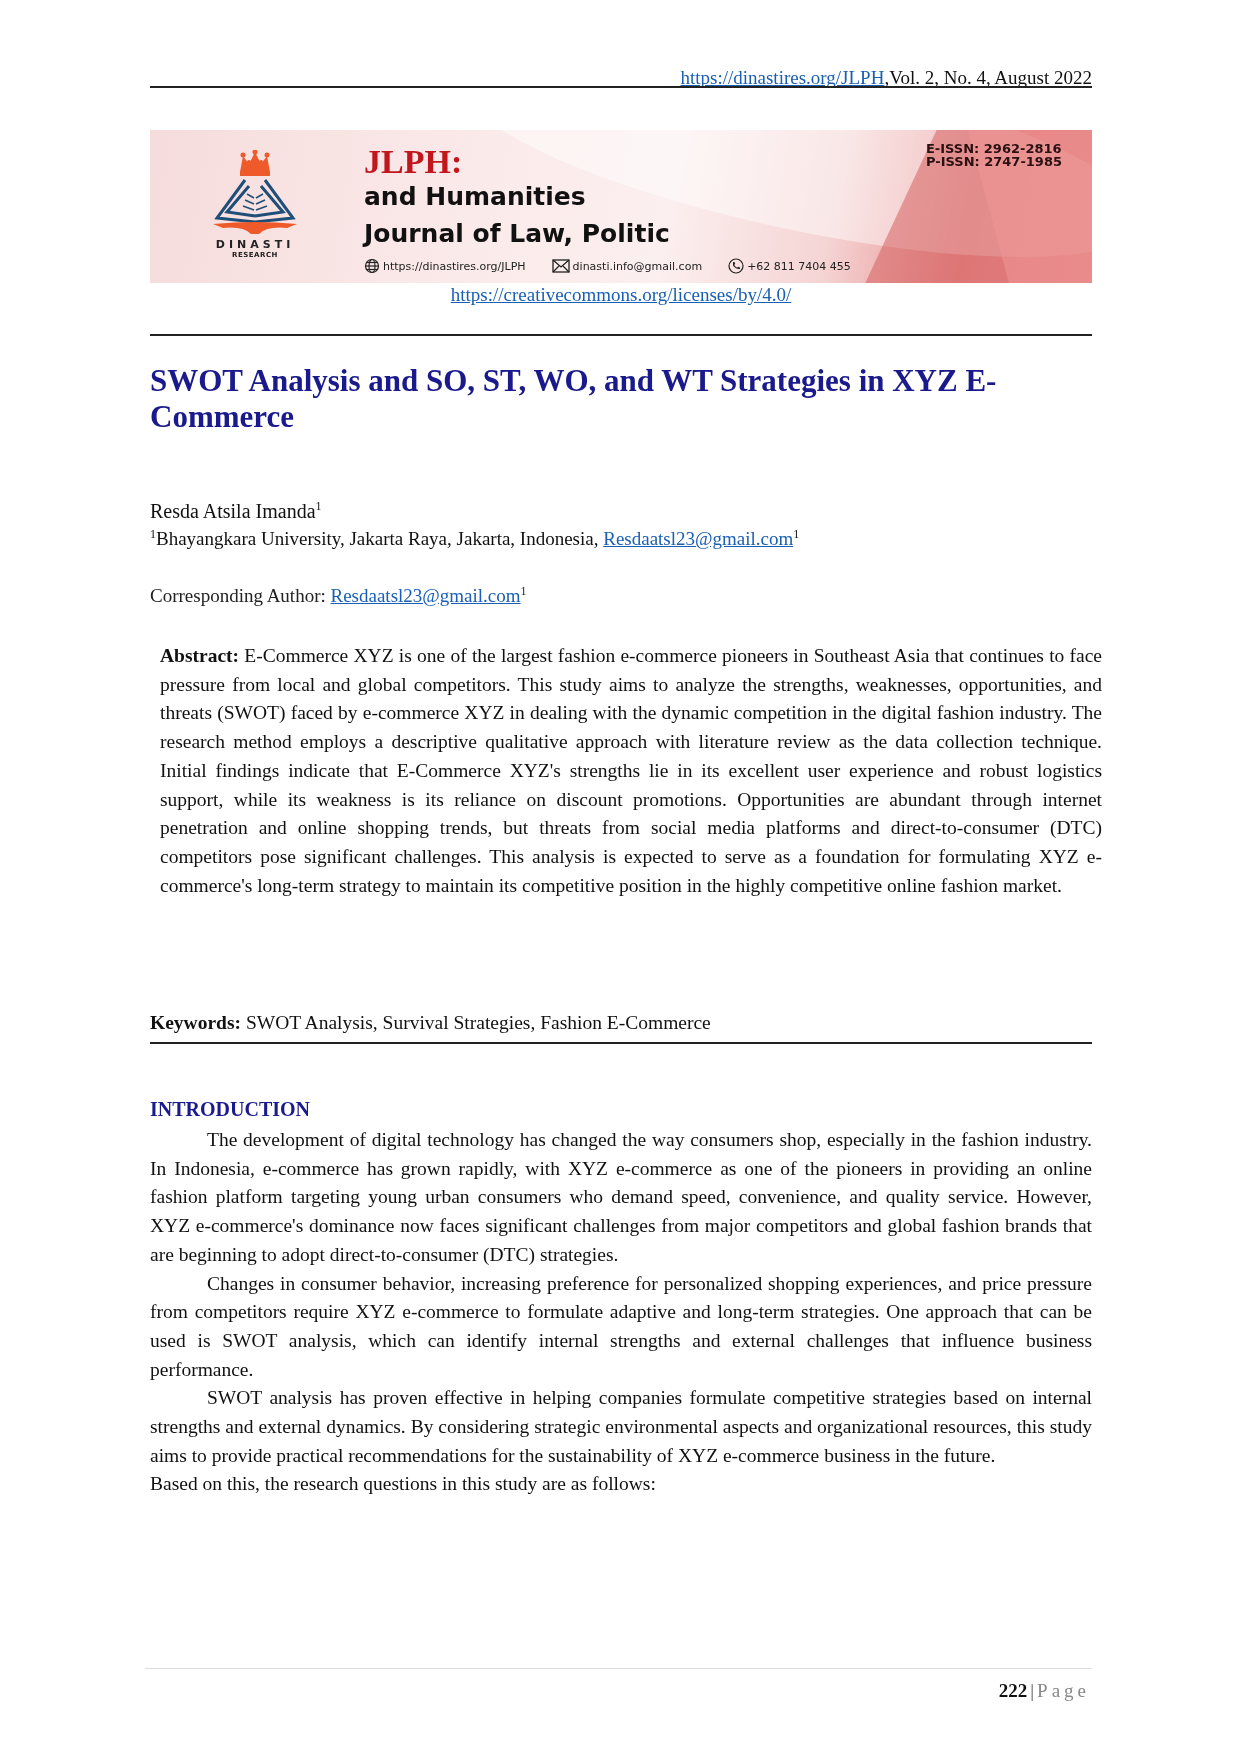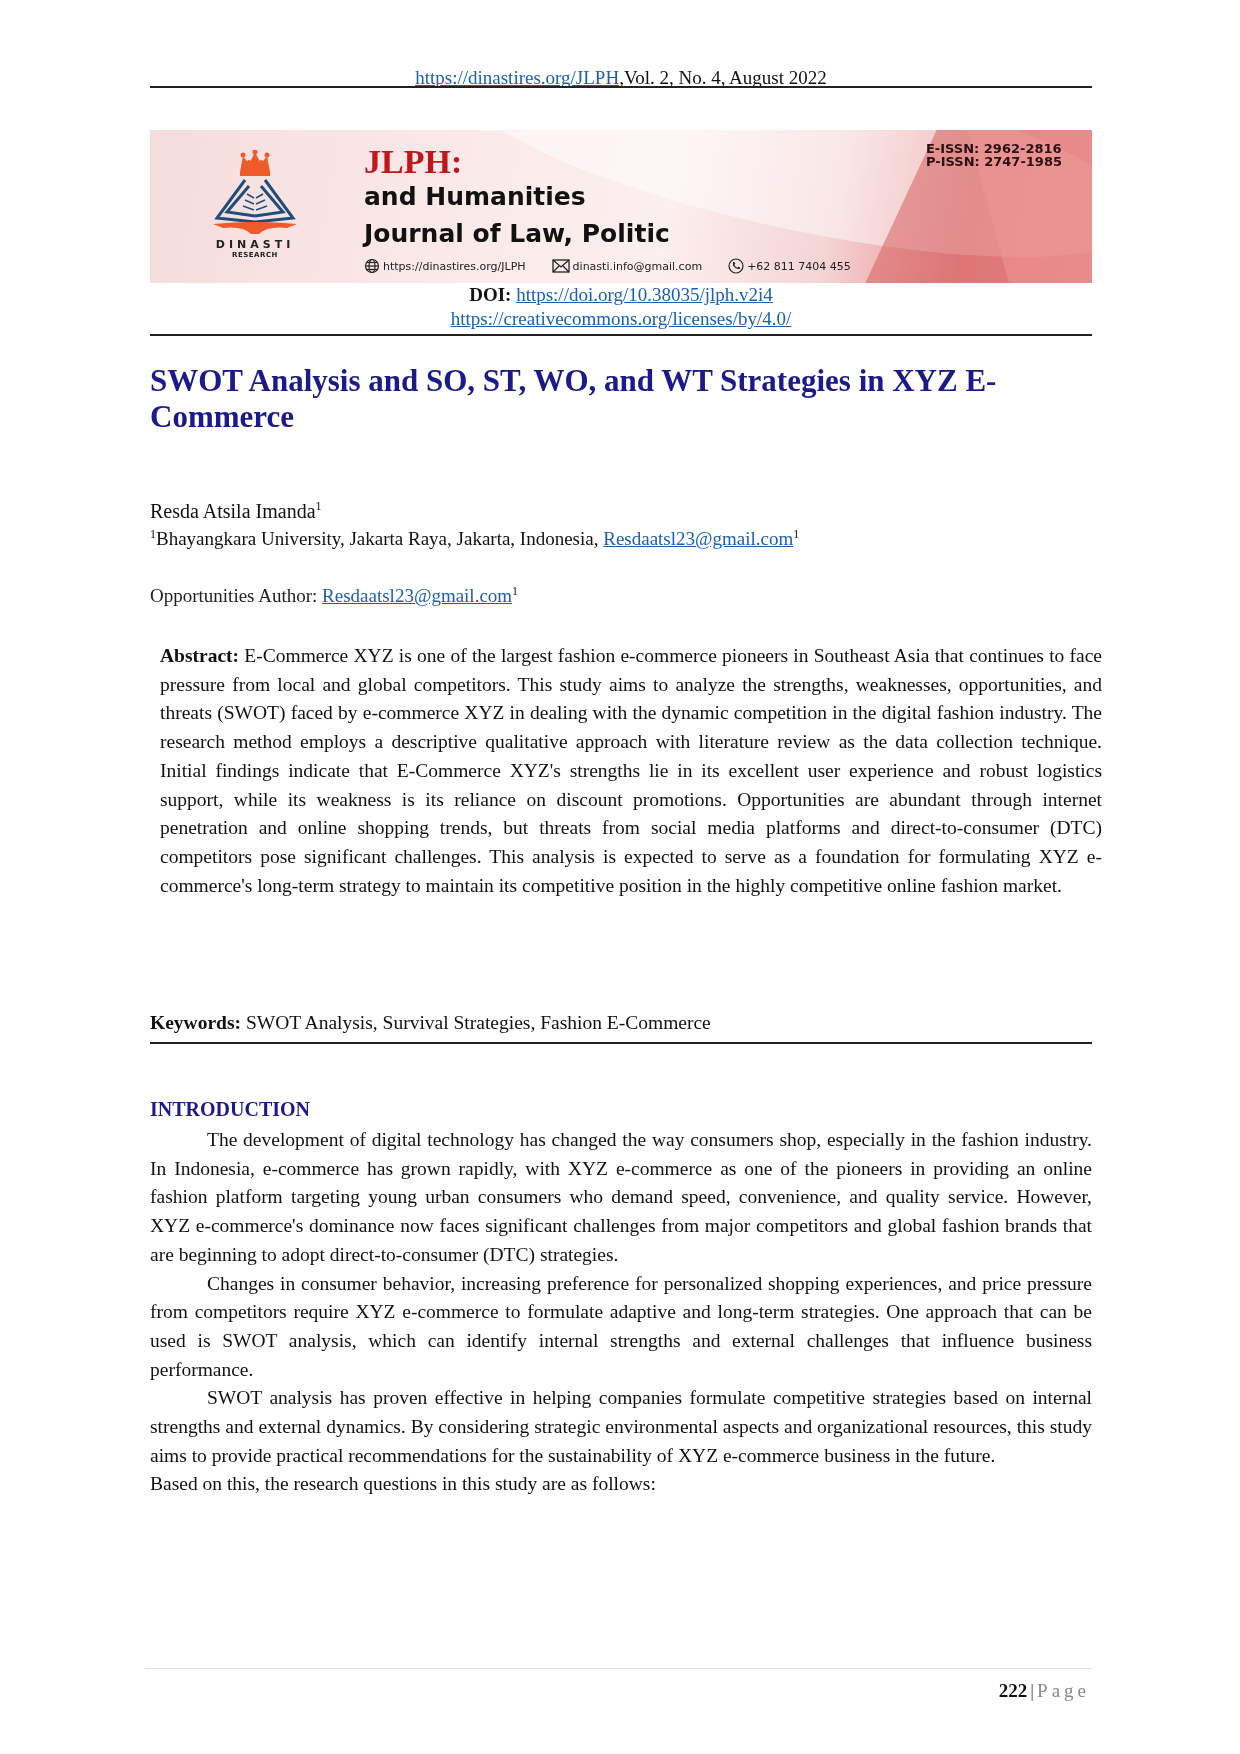--- a/index.html
+++ b/index.html
@@ -1,21 +1,21 @@
 <!DOCTYPE html>
 <html><head>
 <meta charset="utf-8">
 <style>
   * { box-sizing: border-box; margin: 0; padding: 0; }
   html, body { width: 1240px; height: 1754px; background: #ffffff; }
   body { position: relative; font-family: "Liberation Serif", "DejaVu Serif", serif; color: #111; }
   .page { position: absolute; left: 0; top: 0; width: 1240px; height: 1754px; }
 
   .running-header { position: absolute; left: 150px; top: 57px; width: 942px; height: 32px;
-    display: flex; justify-content: center; align-items: flex-end; font-size: 19px; }
+    display: flex; justify-content: flex-end; align-items: flex-end; font-size: 19px; }
   .running-header a { color: #1a5fb4; text-decoration: underline; }
   .rule-top { position: absolute; left: 150px; top: 86px; width: 942px; border-top: 2px solid #222; }
 
   .banner { position: absolute; left: 150px; top: 130px; width: 942px; height: 153px; overflow: hidden;
     background: linear-gradient(100deg, #f6dcdc 0%, #fbeaea 35%, #fcefef 55%, #f5d4d4 72%, #e88f8f 86%, #f3a6a6 100%); }
   .banner .swoosh1 { position: absolute; left: 300px; top: -60px; width: 700px; height: 160px;
     background: rgba(255,255,255,0.45); transform: rotate(12deg); border-radius: 50%; }
   .banner .swoosh2 { position: absolute; left: 740px; top: -30px; width: 260px; height: 260px;
     background: rgba(214,96,96,0.55); transform: skewX(-25deg); }
   .banner .swoosh3 { position: absolute; left: 850px; top: -10px; width: 200px; height: 260px;
@@ -144,31 +144,30 @@
         <svg width="16" height="16" viewBox="0 0 16 16">
             <circle cx="8" cy="8" r="7" fill="none" stroke="#222" stroke-width="1.2"></circle>
             <path d="M5,4 L6.5,4 L7.2,6 L6.2,6.8 Q7,8.8 9.2,9.8 L10,8.8 L12,9.5 L12,11 Q8,11.5 5,7.5 Z" fill="#222"></path>
           </svg>
         <span>+62 811 7404 455</span>
       </span>
     </div>
   </div>
 
   <div class="doi-block">
-    <div><b>DOI:</b> <a>https://doi.org/10.38035/jlph.v2i4</a></div>
     <div><a>https://creativecommons.org/licenses/by/4.0/</a></div>
   </div>
   <div class="rule-doi"></div>
 
   <h1 class="title">SWOT Analysis and SO, ST, WO, and WT Strategies in XYZ E-Commerce</h1>
 
   <div class="author"><span>Resda Atsila Imanda</span><sup>1</sup></div>
   <div class="affil"><sup>1</sup><span>Bhayangkara University, Jakarta Raya, Jakarta, Indonesia, </span><a>Resdaatsl23@gmail.com</a><sup>1</sup></div>
 
-  <div class="corr"><span>Opportunities Author: </span><a>Resdaatsl23@gmail.com</a><sup>1</sup></div>
+  <div class="corr"><span>Corresponding Author: </span><a>Resdaatsl23@gmail.com</a><sup>1</sup></div>
 
   <div class="abstract"><b>Abstract:</b><span> E-Commerce XYZ is one of the largest fashion e-commerce pioneers in Southeast Asia that continues to face pressure from local and global competitors. This study aims to analyze the strengths, weaknesses, opportunities, and threats (SWOT) faced by e-commerce XYZ in dealing with the dynamic competition in the digital fashion industry. The research method employs a descriptive qualitative approach with literature review as the data collection technique. Initial findings indicate that E-Commerce XYZ's strengths lie in its excellent user experience and robust logistics support, while its weakness is its reliance on discount promotions. Opportunities are abundant through internet penetration and online shopping trends, but threats from social media platforms and direct-to-consumer (DTC) competitors pose significant challenges. This analysis is expected to serve as a foundation for formulating XYZ e-commerce's long-term strategy to maintain its competitive position in the highly competitive online fashion market.</span></div>
 
   <div class="keywords"><b>Keywords:</b><span> SWOT Analysis, Survival Strategies, Fashion E-Commerce</span></div>
   <div class="rule-kw"></div>
 
   <h2 class="intro-head">INTRODUCTION</h2>
   <div class="intro">
     <p>The development of digital technology has changed the way consumers shop, especially in the fashion industry. In Indonesia, e-commerce has grown rapidly, with XYZ e-commerce as one of the pioneers in providing an online fashion platform targeting young urban consumers who demand speed, convenience, and quality service. However, XYZ e-commerce's dominance now faces significant challenges from major competitors and global fashion brands that are beginning to adopt direct-to-consumer (DTC) strategies.</p>
     <p>Changes in consumer behavior, increasing preference for personalized shopping experiences, and price pressure from competitors require XYZ e-commerce to formulate adaptive and long-term strategies. One approach that can be used is SWOT analysis, which can identify internal strengths and external challenges that influence business performance.</p>

